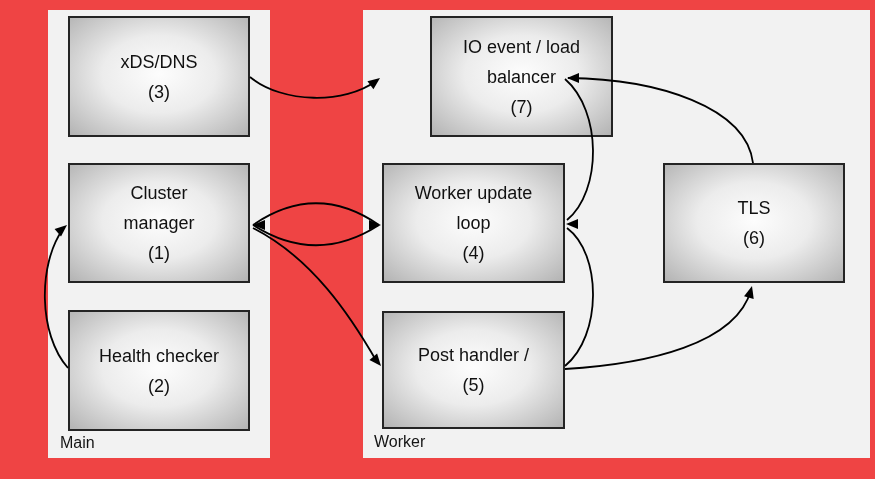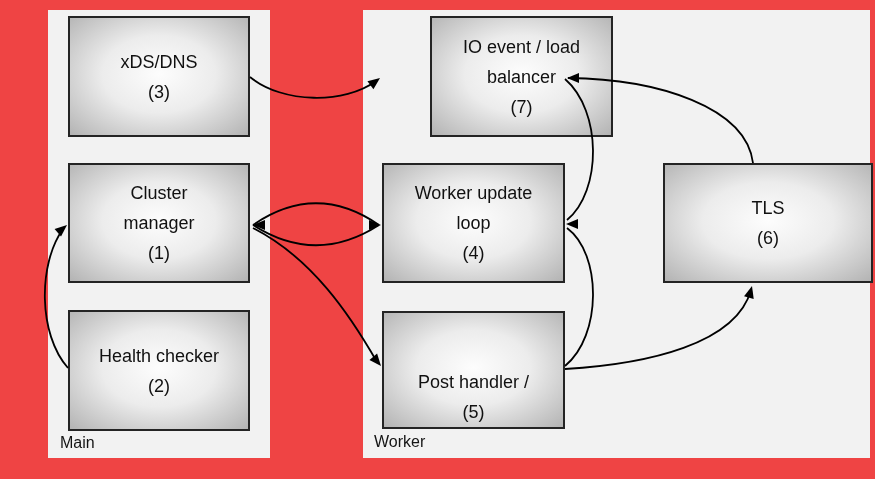--- a/index.html
+++ b/index.html
@@ -78,26 +78,26 @@
     <span>balancer</span>
     <span>(7)</span>
   </div>
 
   <div class="node" style="left:382px;top:163px;width:183px;height:120px;">
     <span>Worker update</span>
     <span>loop</span>
     <span>(4)</span>
   </div>
 
-  <div class="node" style="left:382px;top:311px;width:183px;height:118px;justify-content:flex-end;">
+  <div class="node" style="left:382px;top:311px;width:183px;height:118px;">
     <span>Post handler /</span>
     <span>(5)</span>
   </div>
 
-  <div class="node" style="left:663px;top:163px;width:210px;height:120px;">
+  <div class="node" style="left:663px;top:163px;width:182px;height:120px;">
     <span>TLS</span>
     <span>(6)</span>
   </div>
 
   <div class="panel-label" style="left:60px;top:434px;">Main</div>
   <div class="panel-label" style="left:374px;top:433px;">Worker</div>
 
   <svg class="arrows" width="875" height="479" viewBox="0 0 875 479">
 
     <path d="M 68,368 C 38,334 38,264 63,229"></path>

